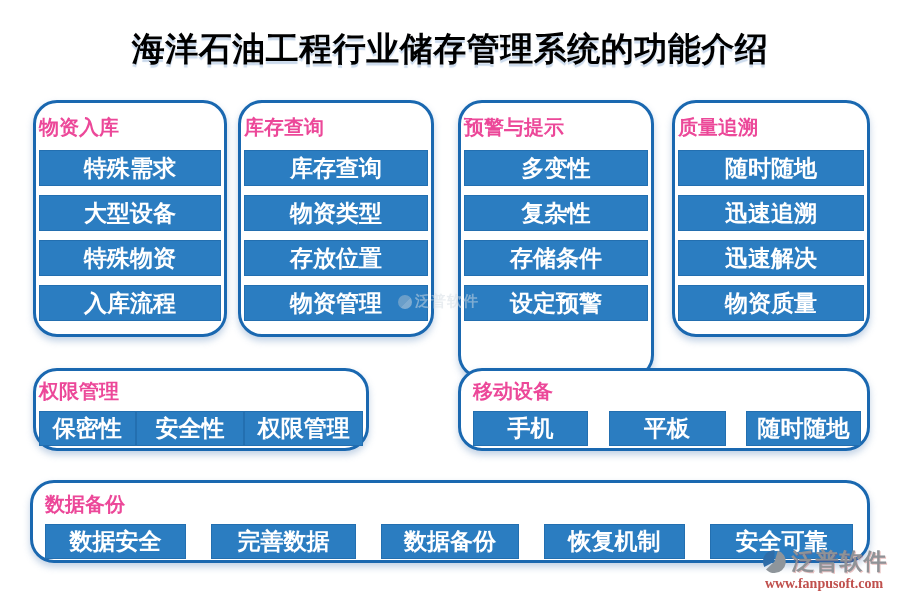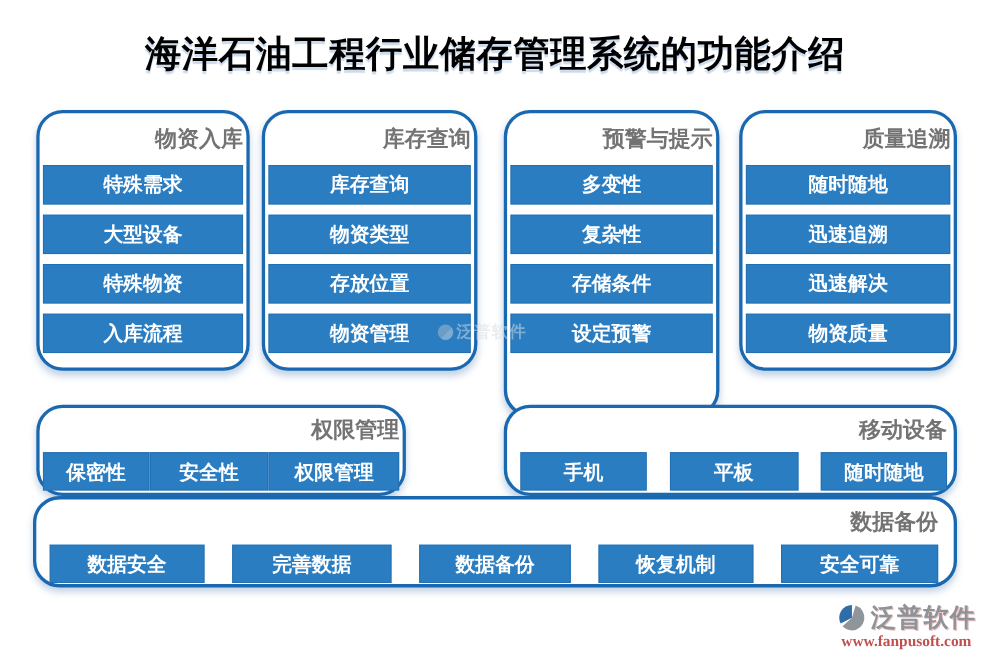--- a/index.html
+++ b/index.html
@@ -14,40 +14,40 @@
     text-shadow:0 3px 1px rgba(160,188,220,.55);
     letter-spacing:0.5px;
   }
   .panel{
     position:absolute;background:#ffffff;
     border:3px solid #1a68b0;border-radius:24px;
     box-shadow:0 4px 7px rgba(120,155,198,.45);
     box-sizing:border-box;
   }
   .panel-hd{
-    text-align:right;font-size:20px;font-weight:bold;color:#737373;
+    text-align:left;font-size:20px;font-weight:bold;color:#ec4899;
     line-height:24px;
   }
   
   .col-panel{padding:12px 3px 0 3px;}
   .col-panel .panel-hd{margin-bottom:11px;}
   .fbar{
     background:#2b7dc1;color:#ffffff;
-    font-size:18px;font-weight:bold;
+    font-size:23px;font-weight:bold;
     height:36px;display:flex;align-items:center;justify-content:center;
     box-shadow:inset 0 0 0 1px rgba(20,86,146,.35);
   }
   .col-panel .fbar{margin-bottom:9px;}
   
   .wide-panel .panel-hd{margin-bottom:8px;}
   .hrow{display:flex;justify-content:space-between;}
   .hrow .fbar{height:35px;margin-bottom:0;}
   #p5{left:33px;top:368px;width:336px;height:83px;padding:8px 3px 0 3px;}
   #p6{left:458px;top:368px;width:412px;height:83px;padding:8px 6px 0 12px;}
-  #p7{left:30px;top:451px;width:840px;height:83px;padding:9px 14px 0 12px;}
+  #p7{left:30px;top:480px;width:840px;height:83px;padding:9px 14px 0 12px;}
   #p1{left:33px;top:100px;width:194px;height:237px;}
   #p2{left:238px;top:100px;width:196px;height:237px;}
   #p3{left:458px;top:100px;width:196px;height:279px;}
   #p4{left:672px;top:100px;width:198px;height:237px;}
   
   .watermark{
     position:absolute;left:398px;top:292px;
     display:flex;align-items:center;gap:3px;
     opacity:.5;pointer-events:none;
   }

